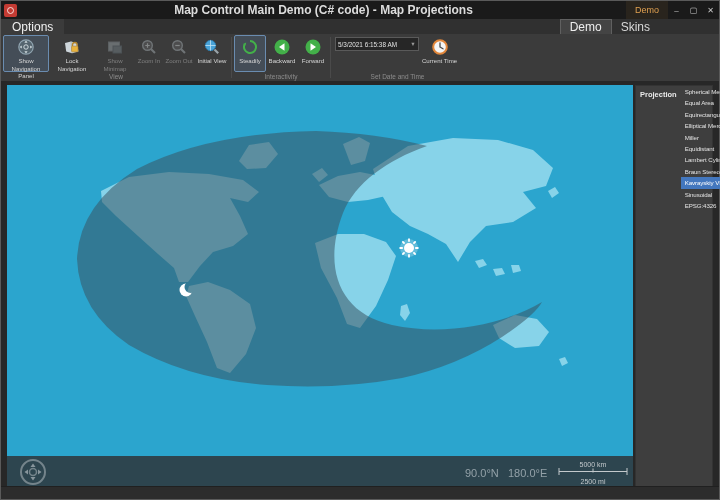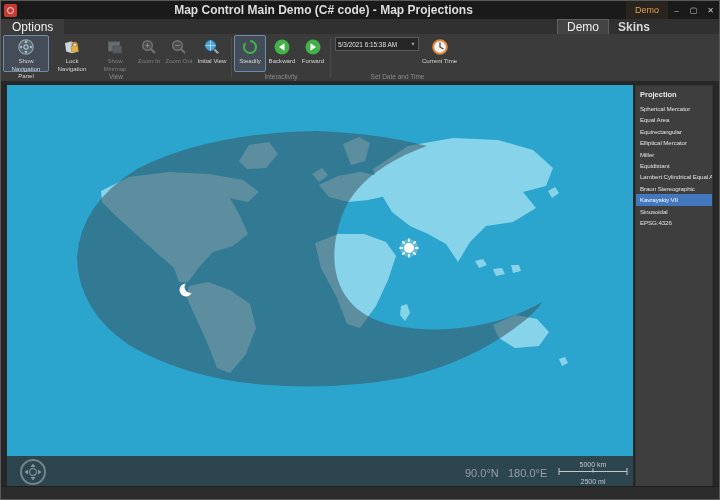--- a/index.html
+++ b/index.html
@@ -17,21 +17,21 @@
   .title { flex:1; text-align:center; font-size:12px; font-weight:bold; color:#dcdcdc; white-space:nowrap; overflow:hidden; }
   .category { font-size:9px; color:#e0a050; padding:0 9px; height:100%; display:flex; align-items:center; background:rgba(224,160,80,.08); }
   .winbtn { width:17px; height:100%; display:flex; align-items:center; justify-content:center; font-size:8px; color:#c8c8c8; cursor:default; }
 
   
   .tabrow { height:15px; background:#303030; display:flex; align-items:stretch; }
   .tab { font-size:12px; color:#d8d8d8; padding:0 11px; display:flex; align-items:center; box-sizing:border-box; }
   .tab.active { background:#3b3b3b; color:#f0f0f0; }
   .spacer { flex:1; }
   .tab.demo-tab { background:#444444; border:1px solid #606060; border-bottom:none; color:#eee; padding:0 9px; }
-  .tab.skins-tab { margin-right:60px; padding:0 9px;font-weight:bold; }
+  .tab.skins-tab { margin-right:60px; padding:0 9px; }
 
   
   .ribbon { height:47px; background:#3b3b3b; display:flex; align-items:stretch; border-bottom:1px solid #242424; }
   .group { position:relative; display:flex; flex-direction:column; }
   .group-buttons { flex:1; display:flex; align-items:flex-start; padding:1px 2px 0; }
   .group-caption { height:9px; text-align:center; font-size:6.5px; color:#8c8c8c; line-height:9px; white-space:nowrap; }
   .vsep { width:1px; background:#4a4a4a; margin:3px 0; flex:none; }
 
   .rbtn { height:37px; display:flex; flex-direction:column; align-items:center; padding:2px 1px 0; box-sizing:border-box;
           border:1px solid transparent; border-radius:2px; flex:none; }
@@ -44,21 +44,21 @@
   .dt-field { width:84px; height:14px; background:#262626; border:1px solid #5a5a5a; display:flex; align-items:center; margin-top:2px; box-sizing:border-box; }
   .dt-field input { flex:1; min-width:0; background:transparent; border:none; outline:none; color:#e2e2e2; font-size:6.4px; padding:0 2px; font-family:inherit; }
   .dt-dd { width:10px; color:#9a9a9a; font-size:5.5px; text-align:center; flex:none; }
 
   
   .main { position:absolute; top:80px; left:0; right:0; bottom:12px; background:#272727; }
   .map { position:absolute; left:6px; top:4px; width:626px; height:404px; background:#2ba5ce;text-align:right; }
   .map svg { display:block; }
   .map text { font-family:"Liberation Sans", sans-serif; }
 
-  .projection-panel { position:absolute; right:6px; top:4px; width:78px; height:404px; background:#3e3e3e; display:flex; flex-direction:column; border:1px solid #333; box-sizing:border-box; }
+  .projection-panel { position:absolute; right:6px; top:4px; width:78px; height:404px; background:#3e3e3e; display:flex; flex-direction:row; border:1px solid #333; box-sizing:border-box; }
   .panel-header { font-size:7.5px; font-weight:bold; color:#eaeaea; padding:4px 4px 4px 4px; }
   .plist { flex:1; }
   .pitem { height:11.4px; line-height:11.4px; padding-left:4px; font-size:6.2px; letter-spacing:-0.1px; color:#e2e2e2; white-space:nowrap; overflow:hidden; }
   .pitem.selected { background:#4377be; color:#ffffff; }
 
   .statusbar { position:absolute; bottom:0; left:0; right:0; height:12px; background:#2c2c2c; border-top:1px solid #202020; }
 </style>
 </head>
 <body>
 

